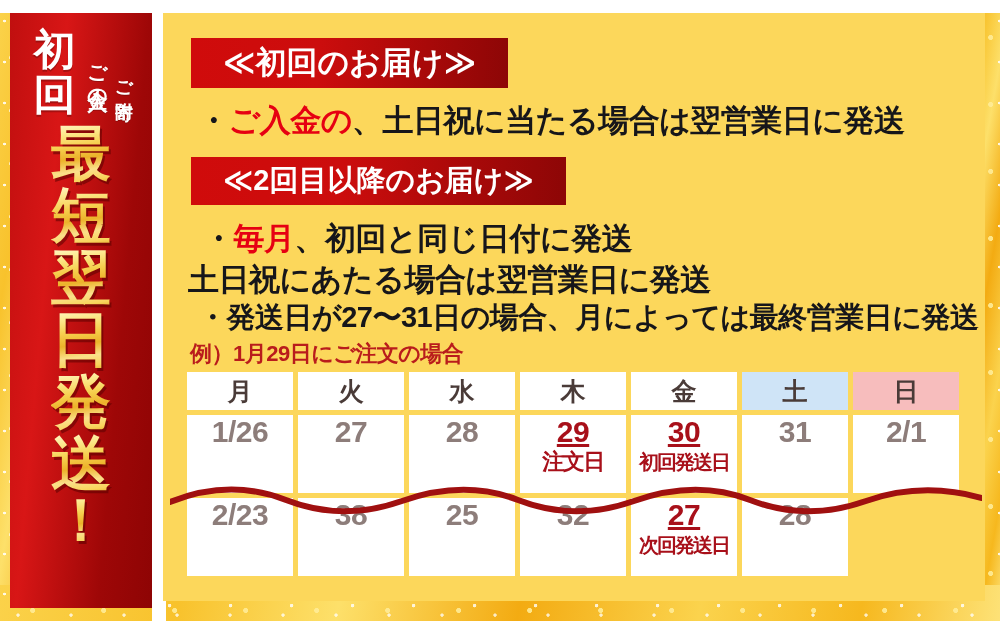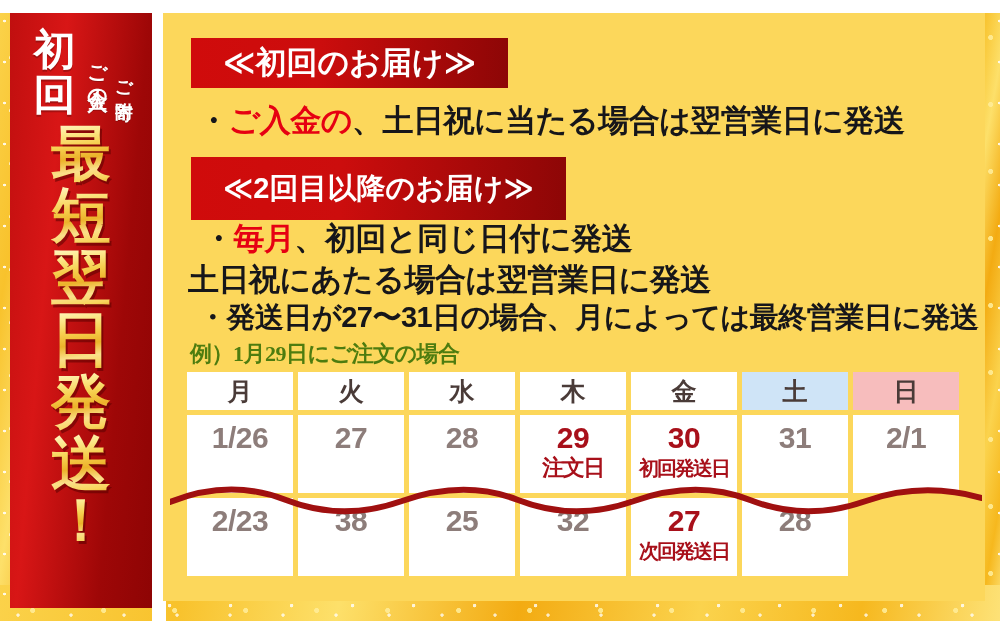--- a/index.html
+++ b/index.html
@@ -136,45 +136,44 @@
     background: linear-gradient(92deg, #d00b0b 0%, #cc0d0d 40%, #8d0606 100%);
     color: #ffffff;
     font-weight: 900;
     display: flex;
     align-items: center;
     padding: 0 32px;
     letter-spacing: 0px;
     white-space: nowrap;
   }
   #head-1 { left: 191px; top: 38px;  height: 50px; font-size: 31px; }
-  #head-2 { left: 191px; top: 157px; height: 63px; font-size: 29px; }
+  #head-2 { left: 191px; top: 157px; height: 48px; font-size: 29px; }
 
   
   .body-line {
     position: absolute;
     font-weight: 900;
     color: #16161a;
     white-space: nowrap;
     letter-spacing: -0.5px;
   }
   .body-line .hl { color: #e60012; }
   #line-1 { left: 198px; top: 100px; font-size: 31px; }
   #line-2 { left: 203px; top: 218px; font-size: 31px; }
   #line-3 { left: 188px; top: 259px; font-size: 31px; }
   #line-4 { left: 198px; top: 298px; font-size: 29px; }
 
   #example-line {
     position: absolute;
     left: 190px; top: 339px;
     font-size: 22px;
     font-weight: 900;
-    color: #4d7c0f;
+    color: #b91c1c;
     white-space: nowrap;
     letter-spacing: -0.5px;
-    font-family: Liberation Serif, serif;
   }
 
   
   #calendar {
     position: absolute;
     left: 187px; top: 372px;
     width: 780px;
   }
   .cal-row { display: flex; gap: 5px; }
   .cal-row + .cal-row { margin-top: 5px; }
@@ -192,30 +191,29 @@
     color: #4a3b38;
     font-size: 25px;
     font-weight: 900;
   }
   .head-row .cal-cell.sat { background: #cfe4f7; }
   .head-row .cal-cell.sun { background: #f7bdbd; }
 
   .date-row .cal-cell {
     height: 78px;
     justify-content: flex-start;
-    padding-top: 6px;
   }
   .date-num {
     font-size: 30px;
     font-weight: 900;
     color: #8d7d7a;
     line-height: 34px;
     letter-spacing: -0.5px;
   }
-  .cal-cell.mark .date-num { color: #a8101a; }
+  .cal-cell.mark .date-num { color: #a8101a; text-decoration: underline; }
   .date-note {
     font-size: 22px;
     font-weight: 900;
     color: #a8101a;
     line-height: 26px;
     letter-spacing: -1.5px;
     white-space: nowrap;
   }
   .date-note.tight { font-size: 20px; letter-spacing: -2px; }
 

